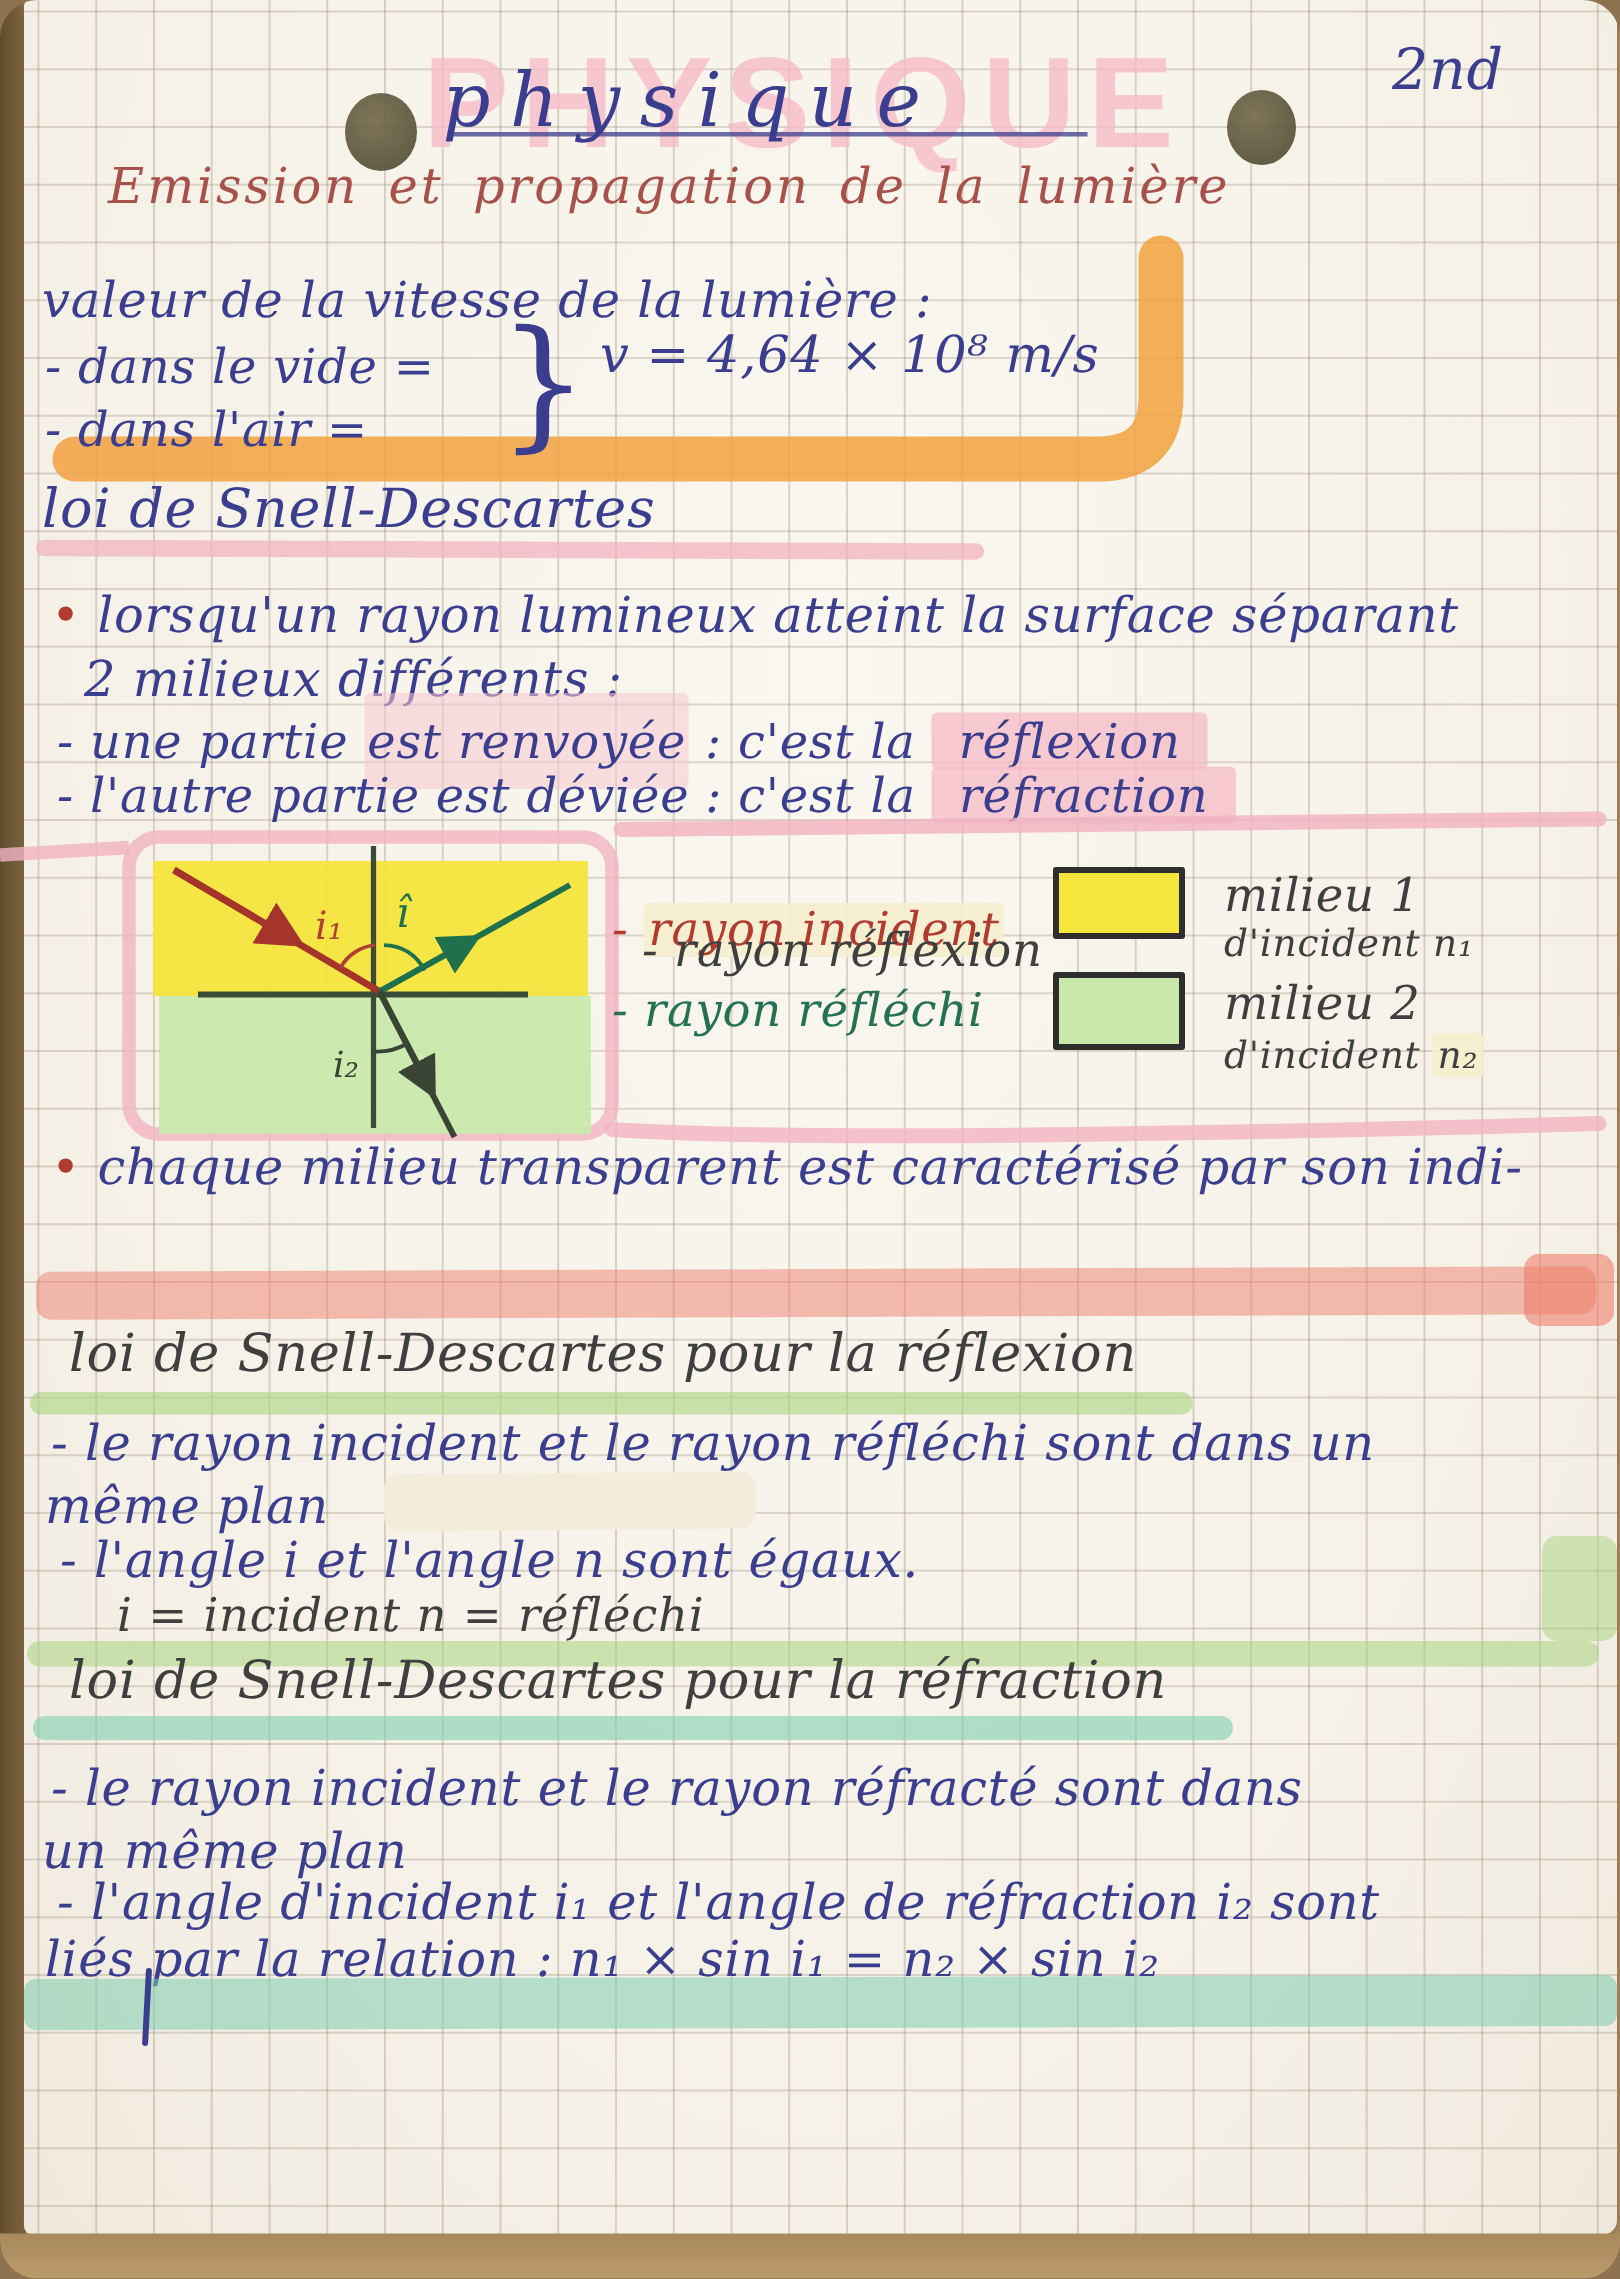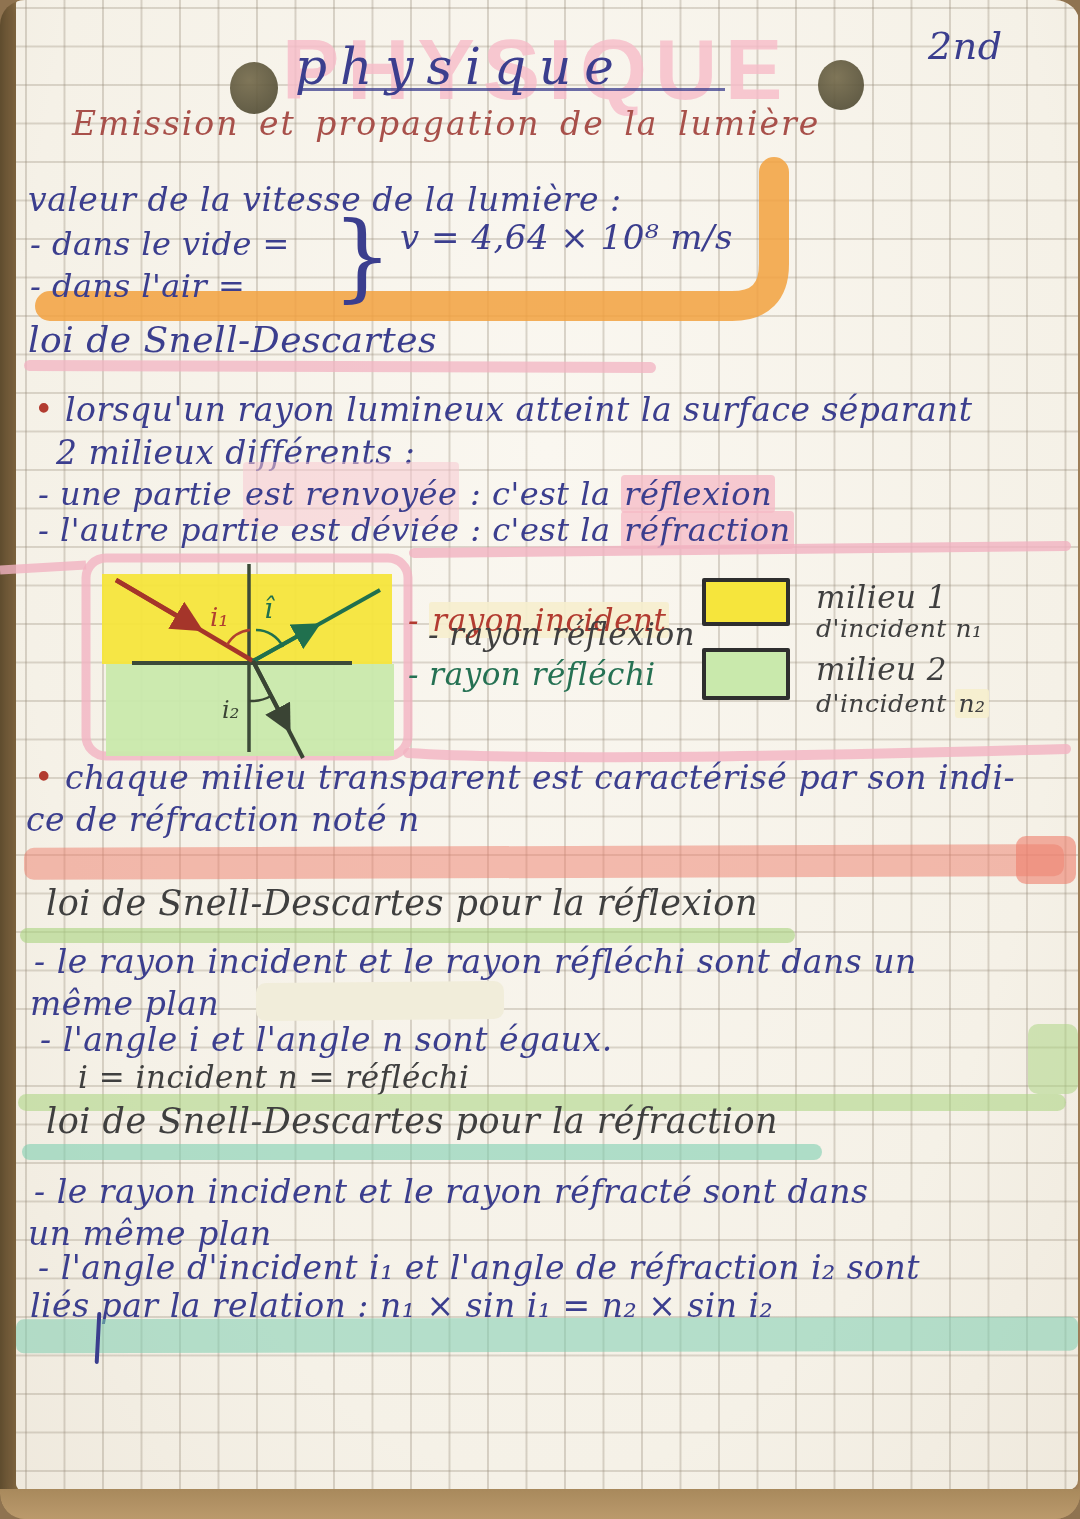--- a/index.html
+++ b/index.html
@@ -19,21 +19,21 @@
     background:linear-gradient(180deg,#a8895c,#bb9a6c);}
   .abs{position:absolute;}
   .hand{position:absolute;font-family:"DejaVu Serif",serif;font-style:italic;
     white-space:nowrap;line-height:1.1;letter-spacing:.5px;}
   .ink-blue{color:var(--ink-blue,#3b3e8e);}
   .ink-red{color:var(--ink-red,#a8504a);}
   .ink-dark{color:var(--ink-dark,#3f3f3f);margin-left:20px;}
   .ink-green{color:var(--ink-green,#257153);}
   .ink-rayred{color:var(--ink-rayred,#b23b30);}
   .bar{position:absolute;border-radius:10px;}
-  .hl-pink-word{background:rgba(245,185,198,.75);border-radius:4px;padding:0 3px;}
+  .hl-pink-word{background:rgba(245,185,198,.75);border-radius:4px;padding:0 18px;}
   .hl-pink-soft{background:rgba(247,200,210,.55);border-radius:4px;padding:13px 2px;}
   .hl-cream{background:rgba(246,238,205,.9);border-radius:3px;padding:0 3px;}
   .hole{position:absolute;border-radius:50%;
     background:radial-gradient(circle at 40% 35%,#756b4c,#565038 75%);opacity:.92;}
   .swatch{position:absolute;border:4px solid #2e2e2e;border-radius:2px;}
   .block-title{position:absolute;font-family:"Liberation Sans",sans-serif;
     font-weight:bold;color:var(--hl-pinktitle,#f7bcc9);opacity:.8;letter-spacing:8px;}
 </style>
 </head>
 <body>
@@ -127,21 +127,20 @@
   <div class="hand ink-dark" style="left:796px;top:652px;font-size:31px;">milieu 2</div>
   <div class="hand ink-dark" style="left:796px;top:690px;font-size:25px;">
     <span>d'incident</span>
     <span class="hl-cream">n₂</span>
   </div>
 
   <div class="hand" style="left:34px;top:760px;font-size:33px;">
     <span class="ink-rayred">•</span>
     <span class="ink-blue">chaque milieu transparent est caractérisé par son indi-</span>
   </div>
-  <div class="hand ink-blue" style="left:26px;top:802px;font-size:33px;">ce de réfraction noté n</div>
 
   <div class="bar" style="left:24px;top:846px;width:1040px;height:32px;background:rgba(238,126,108,.5);transform:rotate(-.2deg);"></div>
   <div class="bar" style="left:1016px;top:836px;width:60px;height:48px;background:rgba(238,126,108,.6);"></div>
 
   <div class="hand ink-dark" style="left:26px;top:884px;font-size:35px;">loi de Snell-Descartes pour la réflexion</div>
   <div class="bar" style="left:20px;top:928px;width:775px;height:15px;background:rgba(168,212,126,.6);"></div>
 
   <div class="hand ink-blue" style="left:34px;top:944px;font-size:33px;text-align:right;">- le rayon incident et le rayon réfléchi sont dans un</div>
   <div class="bar" style="left:256px;top:982px;width:248px;height:38px;background:#f1edda;transform:rotate(-.5deg);"></div>
   <div class="hand ink-blue" style="left:30px;top:986px;font-size:33px;">même plan</div>

